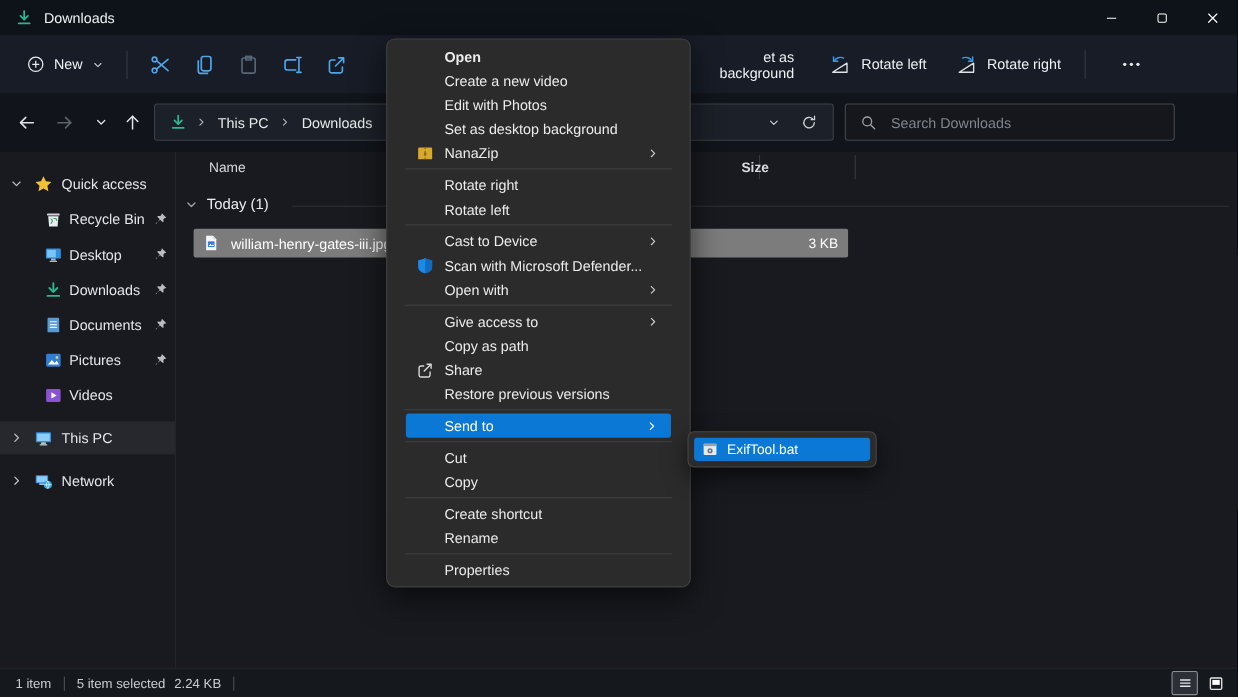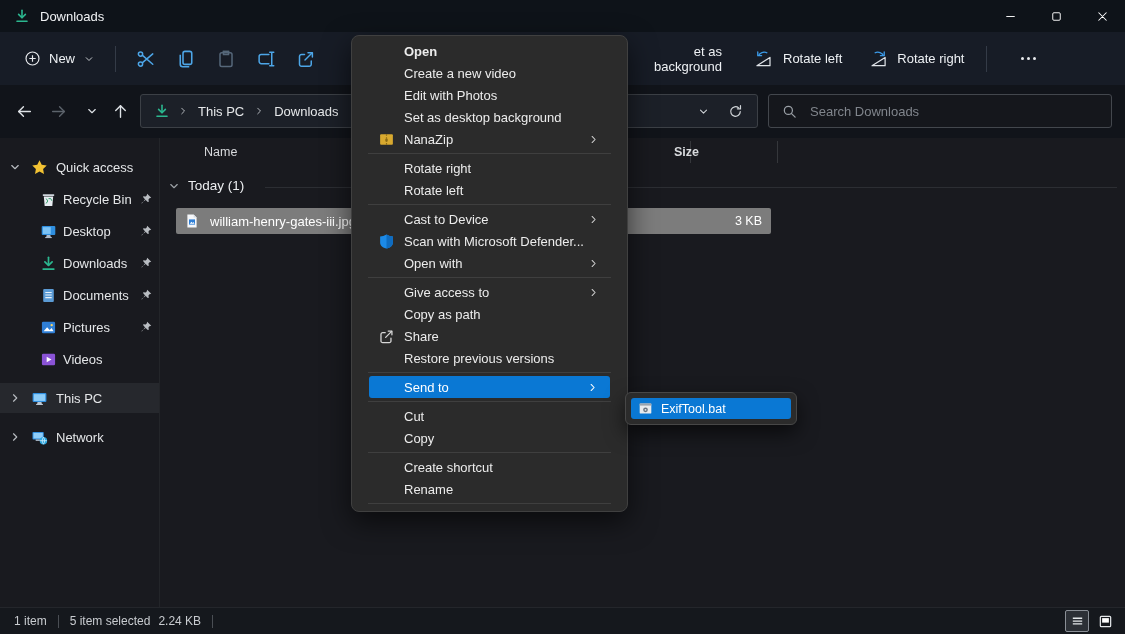--- a/index.html
+++ b/index.html
@@ -38,40 +38,40 @@
   .nav-btn{position:absolute;top:10px;width:32px;height:32px;display:flex;align-items:center;justify-content:center;border-radius:4px;}
   .nav-btn .ic{width:17px;height:17px;color:#dfe3e7;}
   .nav-btn.dim .ic{color:#5c636b;}
   .nav-btn .chev{width:14px;height:14px;}
   .addrbox{position:absolute;left:140px;top:9px;width:618px;height:34px;background:#1c2028;border:1px solid #3c4046;border-radius:3px;display:flex;align-items:center;box-sizing:border-box;}
   .addrbox .ic.loc{width:16px;height:16px;margin-left:13px;}
   .crumb-chev{width:12px;height:12px;color:#b6babf;margin:0 7px;}
   .crumb{font-size:13px;color:#e6e8ea;padding:4px 2px;}
   .addr-right{margin-left:auto;display:flex;align-items:center;gap:18px;padding-right:14px;}
   .addr-right .ic{width:15px;height:15px;color:#cfd3d7;}
-  .searchbox{position:absolute;left:768px;top:9px;width:344px;height:34px;background:#15171c;border:1px solid #43474d;border-radius:3px;display:flex;align-items:center;box-sizing:border-box;}
+  .searchbox{position:absolute;left:768px;top:9px;width:300px;height:34px;background:#15171c;border:1px solid #43474d;border-radius:3px;display:flex;align-items:center;box-sizing:border-box;}
   .searchbox .ic{width:15px;height:15px;margin:0 11px 0 13px;color:#9aa0a6;}
   .searchbox input{flex:1;background:transparent;border:none;outline:none;color:#d8dadd;font-size:13px;font-family:inherit;}
   .searchbox input::placeholder{color:#80858c;}
 
   
   .main{position:absolute;top:138px;left:0;right:0;bottom:26px;background:#191a1f;}
   .sidebar{position:absolute;top:0;left:0;bottom:0;width:160px;border-right:1px solid #232529;padding-top:14px;box-sizing:border-box;}
   .sb-row{position:relative;height:30px;margin-bottom:2px;font-size:13px;color:#e4e6e8;display:flex;align-items:center;}
   .sb-row.selected{background:#26282d;}
   .sb-row.gap{margin-top:9px;}
   .sb-chev{position:absolute;left:8px;width:14px;height:14px;color:#b9bdc2;}
   .sb-ic{position:absolute;width:17px;height:17px;}
   .sb-row.root .sb-ic{left:31px;} .sb-row.child .sb-ic{left:40px;}
   .sb-label{position:absolute;} .sb-row.root .sb-label{left:56px;} .sb-row.child .sb-label{left:63px;}
   .sb-pin{position:absolute;right:6px;width:14px;height:14px;}
 
   .content{position:absolute;left:161px;right:0;top:0;bottom:0;}
   .colheaders{position:relative;height:28px;font-size:12.5px;color:#d8dadd;}
-  .col-name{position:absolute;left:43px;top:7px;text-align:right;}
+  .col-name{position:absolute;left:29px;top:7px;text-align:right;}
   .col-size{position:absolute;left:513px;top:7px;font-weight:bold;}
   .col-line{position:absolute;top:3px;width:1px;height:22px;background:#35373b;}
   .group-row{position:relative;height:24px;margin-top:9px;font-size:13.5px;color:#eceef0;}
   .group-chev{position:absolute;left:6px;top:4px;width:14px;height:14px;color:#9ea3a8;}
   .group-label{position:absolute;left:27px;top:3px;}
   .group-line{position:absolute;left:104px;right:8px;top:12px;height:1px;background:#2c2e33;}
   .file-row{position:relative;margin-top:9px;height:26px;}
   .file-sel{position:absolute;left:15px;width:595px;height:26px;background:#7c7c7c;border-radius:2px;display:flex;align-items:center;}
   .file-ic{width:16px;height:16px;margin-left:8px;}
   .file-name{margin-left:10px;font-size:13px;color:#ffffff;}
@@ -641,20 +641,23 @@
         <span>Copy</span>
       </div>
       <div class="menu-sep"></div>
       <div class="menu-item">
         <span>Create shortcut</span>
       </div>
       <div class="menu-item">
         <span>Rename</span>
       </div>
       <div class="menu-sep"></div>
+      <div class="menu-item">
+        <span>Properties</span>
+      </div>
     </div>
 
   <div class="submenu" id="send-to-submenu">
       <div class="submenu-item">
         <span class="ic">
           <svg viewBox="0 0 16 16">
             <rect x="1.8" y="2.6" width="12.4" height="10.8" rx="1" fill="#e8eaed"></rect>
             <rect x="1.8" y="2.6" width="12.4" height="2.3" fill="#9aa3ad"></rect>
             <circle cx="8" cy="9.4" r="2.5" fill="#6b7480"></circle>
             <circle cx="8" cy="9.4" r="1" fill="#e8eaed"></circle>

